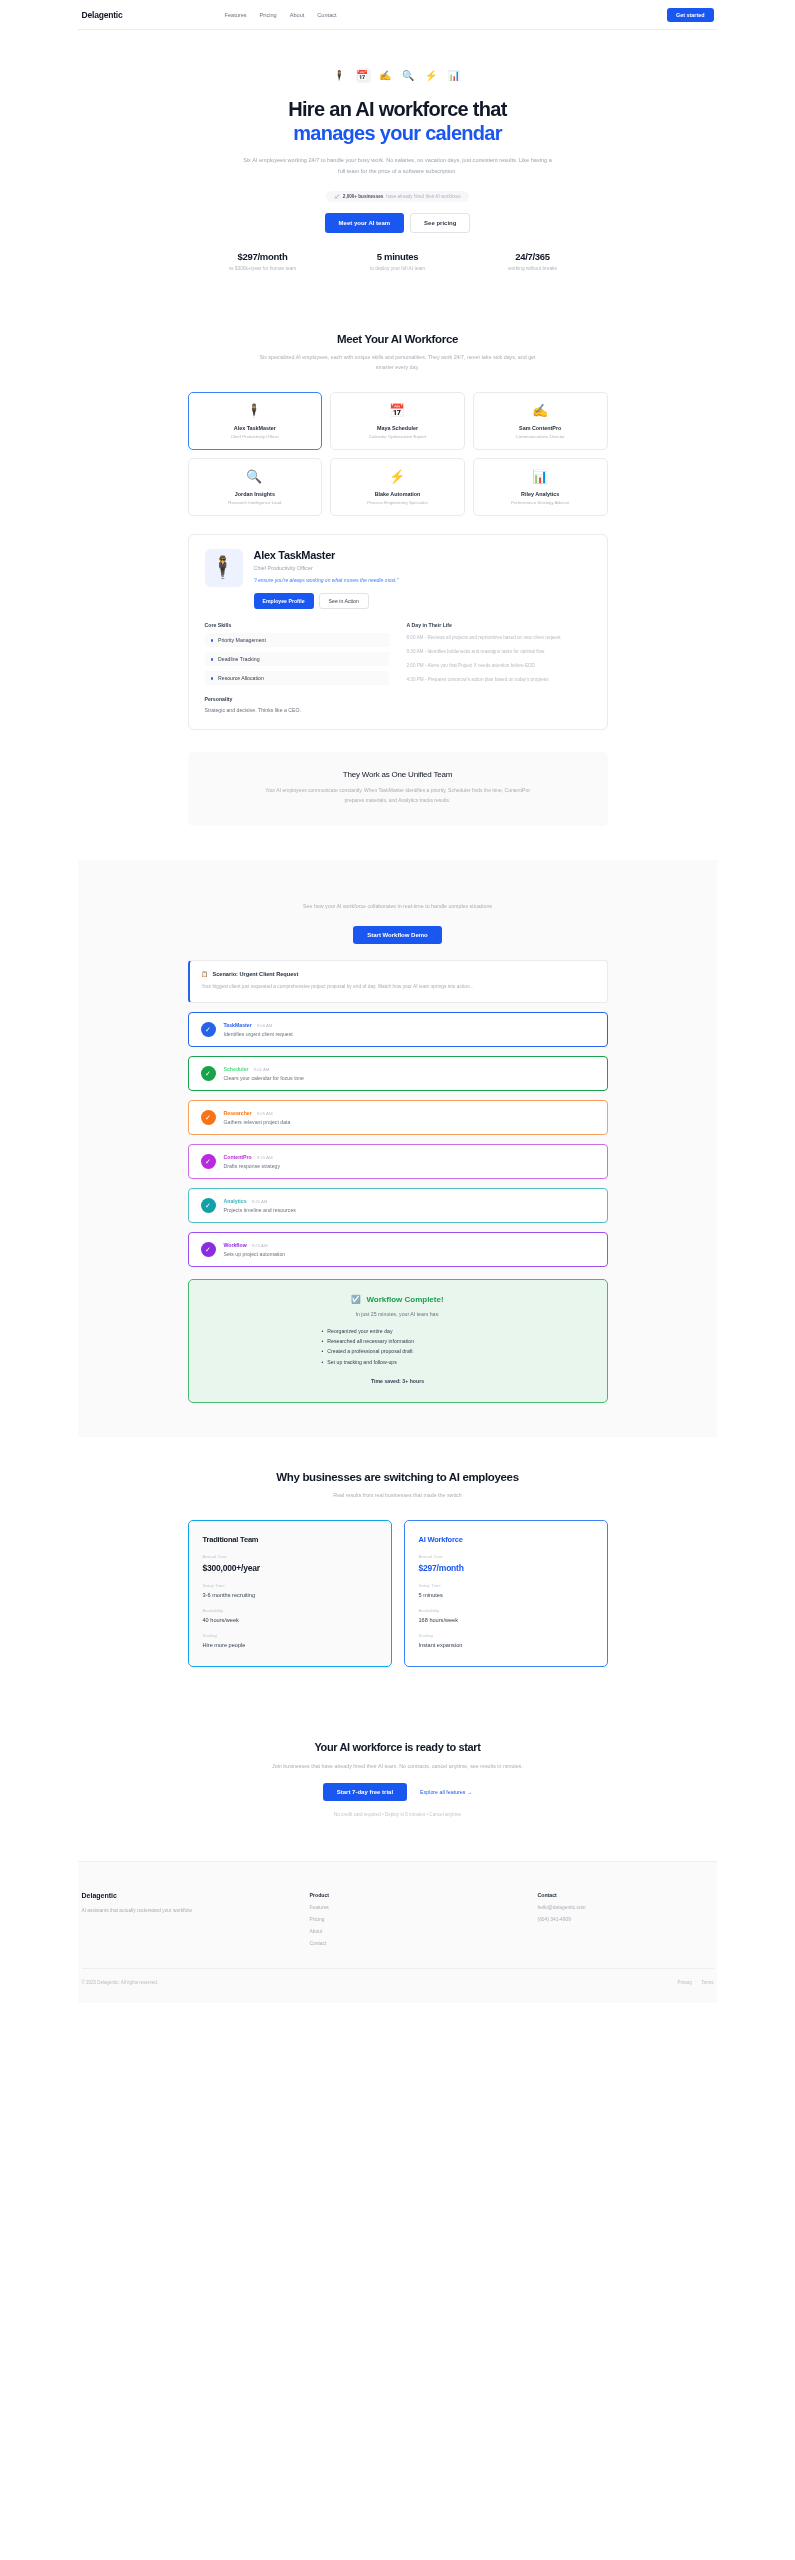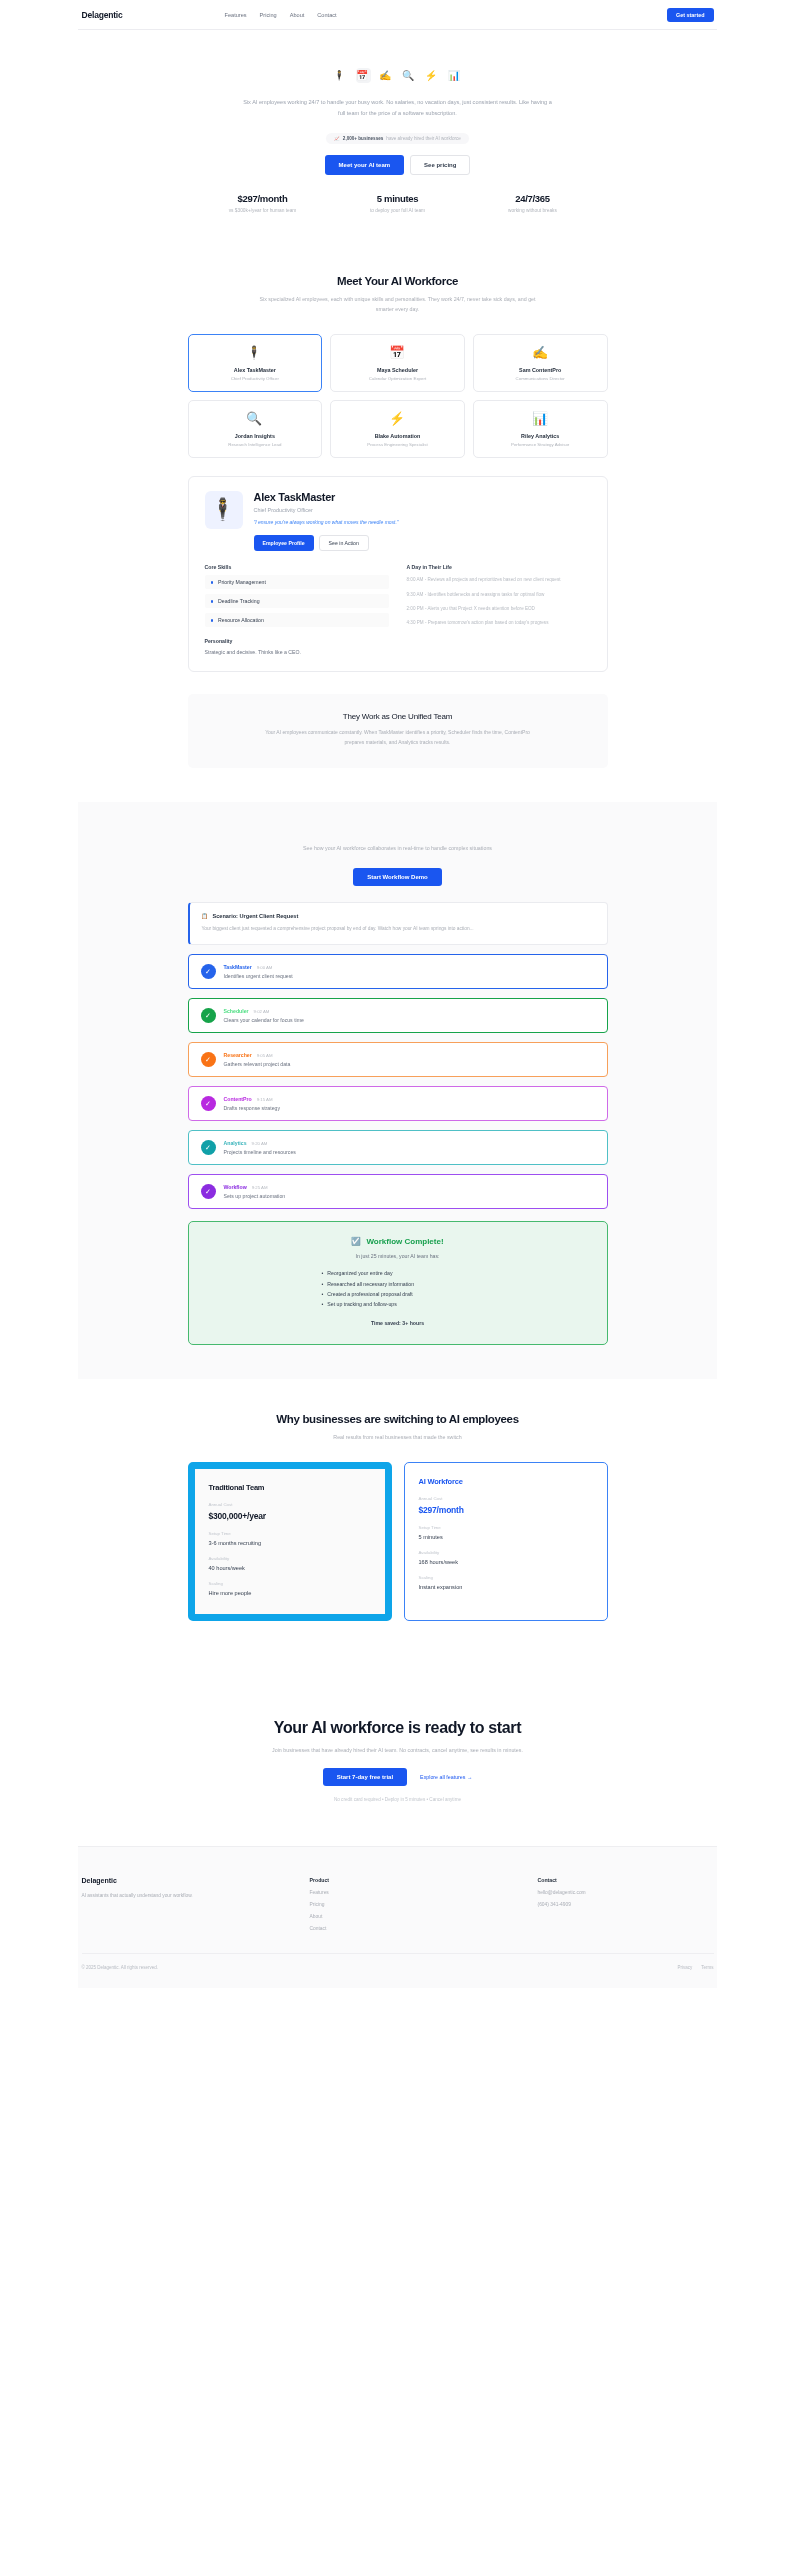--- a/index.html
+++ b/index.html
@@ -167,32 +167,32 @@
     display:flex; gap:4px;
   }
   .complete-list li:before { content:"•"; color:#374151; }
   .complete-f { margin-top:11px; font-size:5.2px; font-weight:700; color:#374151; }
 
   
   .compare {
     width:420px; margin:20px auto 0; display:grid; grid-template-columns:1fr 1fr; gap:12px;
   }
   .cmp-card { border-radius:5px; padding:14px 14px 18px; }
-  .cmp-card.trad { background:#fafafa; border:7px solid #0ea5e9; }
+  .cmp-card.trad { background:#fafafa; border:1px solid #0ea5e9; }
   .cmp-card.ai { background:#fff; border:1px solid #3b82f6; }
   .cmp-h { font-size:7.5px; font-weight:700; color:#111827; letter-spacing:-.2px; }
   .cmp-h.blue { color:#1a56f0; }
   .cmp-lbl { margin-top:10px; font-size:4.4px; color:#c2c6cd; }
   .cmp-val { margin-top:4px; font-size:5.6px; color:#374151; }
   .cmp-val.big { font-size:8.5px; font-weight:700; color:#111827; letter-spacing:-.2px; }
   .cmp-val.big.blue { color:#1a56f0; }
 
   
   .final { padding:40px 0 44px; text-align:center; }
-  .final h2 { font-size:16px; font-weight:700; letter-spacing:-.35px; color:#111827;margin-top:24px; }
+  .final h2 { font-size:11px; font-weight:700; letter-spacing:-.35px; color:#111827; }
   .final p { margin:8px auto 0; width:260px; font-size:5.3px; line-height:1.95; color:#a9adb5; }
   .final-btns { margin-top:12px; display:flex; justify-content:center; align-items:center; gap:13px; }
   .link-blue { font-size:5.3px; color:#1a56f0; text-decoration:none; }
   .final-note { margin-top:11px; font-size:4.6px; color:#c2c6cd; }
 
   
   .footer { background:#fafafb; border-top:1px solid #eeeef1; padding:30px 0 18px; }
   .footer-inner { width:632px; margin:0 auto; display:flex; }
   .fcol-1 { width:228px; }
   .fcol-2 { width:228px; }
@@ -228,20 +228,24 @@
 
   <div class="hero">
     <div class="emoji-row">
       <div class="emoji-chip">🕴️</div>
       <div class="emoji-chip sel">📅</div>
       <div class="emoji-chip">✍️</div>
       <div class="emoji-chip">🔍</div>
       <div class="emoji-chip">⚡</div>
       <div class="emoji-chip">📊</div>
     </div>
+    <h1 class="hero-title">
+      <span>Hire an AI workforce that</span>
+      <span class="accent">manages your calendar</span>
+    </h1>
     <p class="hero-sub">Six AI employees working 24/7 to handle your busy work. No salaries, no vacation days, just consistent results. Like having a full team for the price of a software subscription.</p>
     <div class="badge">
       <span>📈</span>
       <b>2,000+ businesses</b>
       <span>have already hired their AI workforce</span>
     </div>
     <div class="hero-btns">
       <button class="btn-primary">Meet your AI team</button>
       <button class="btn-ghost">See pricing</button>
     </div>

